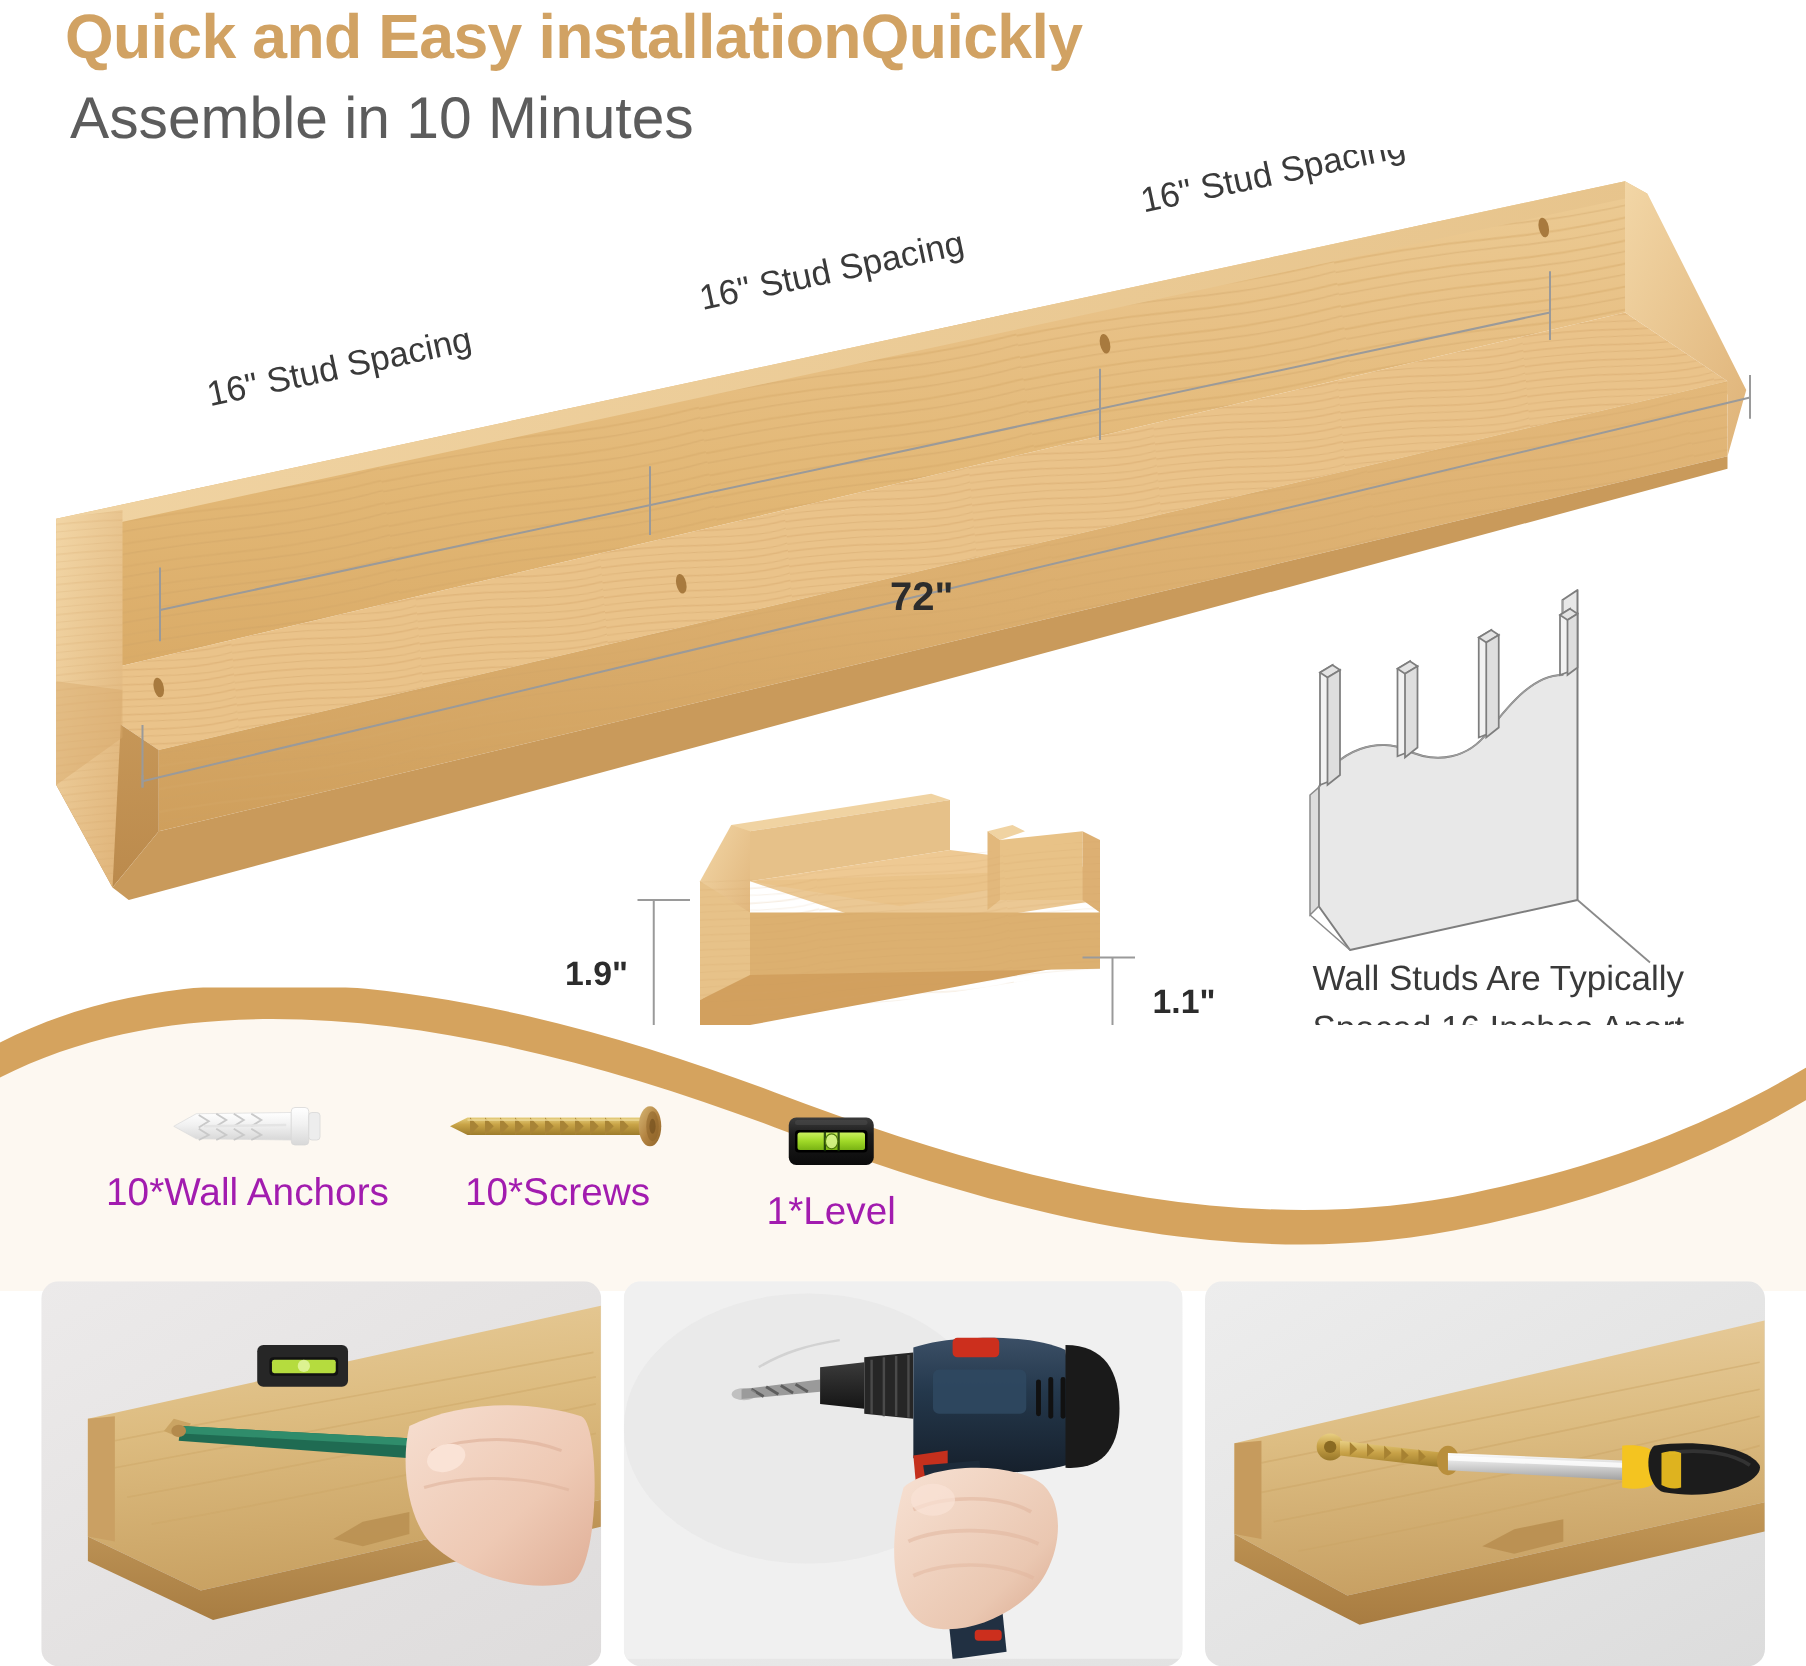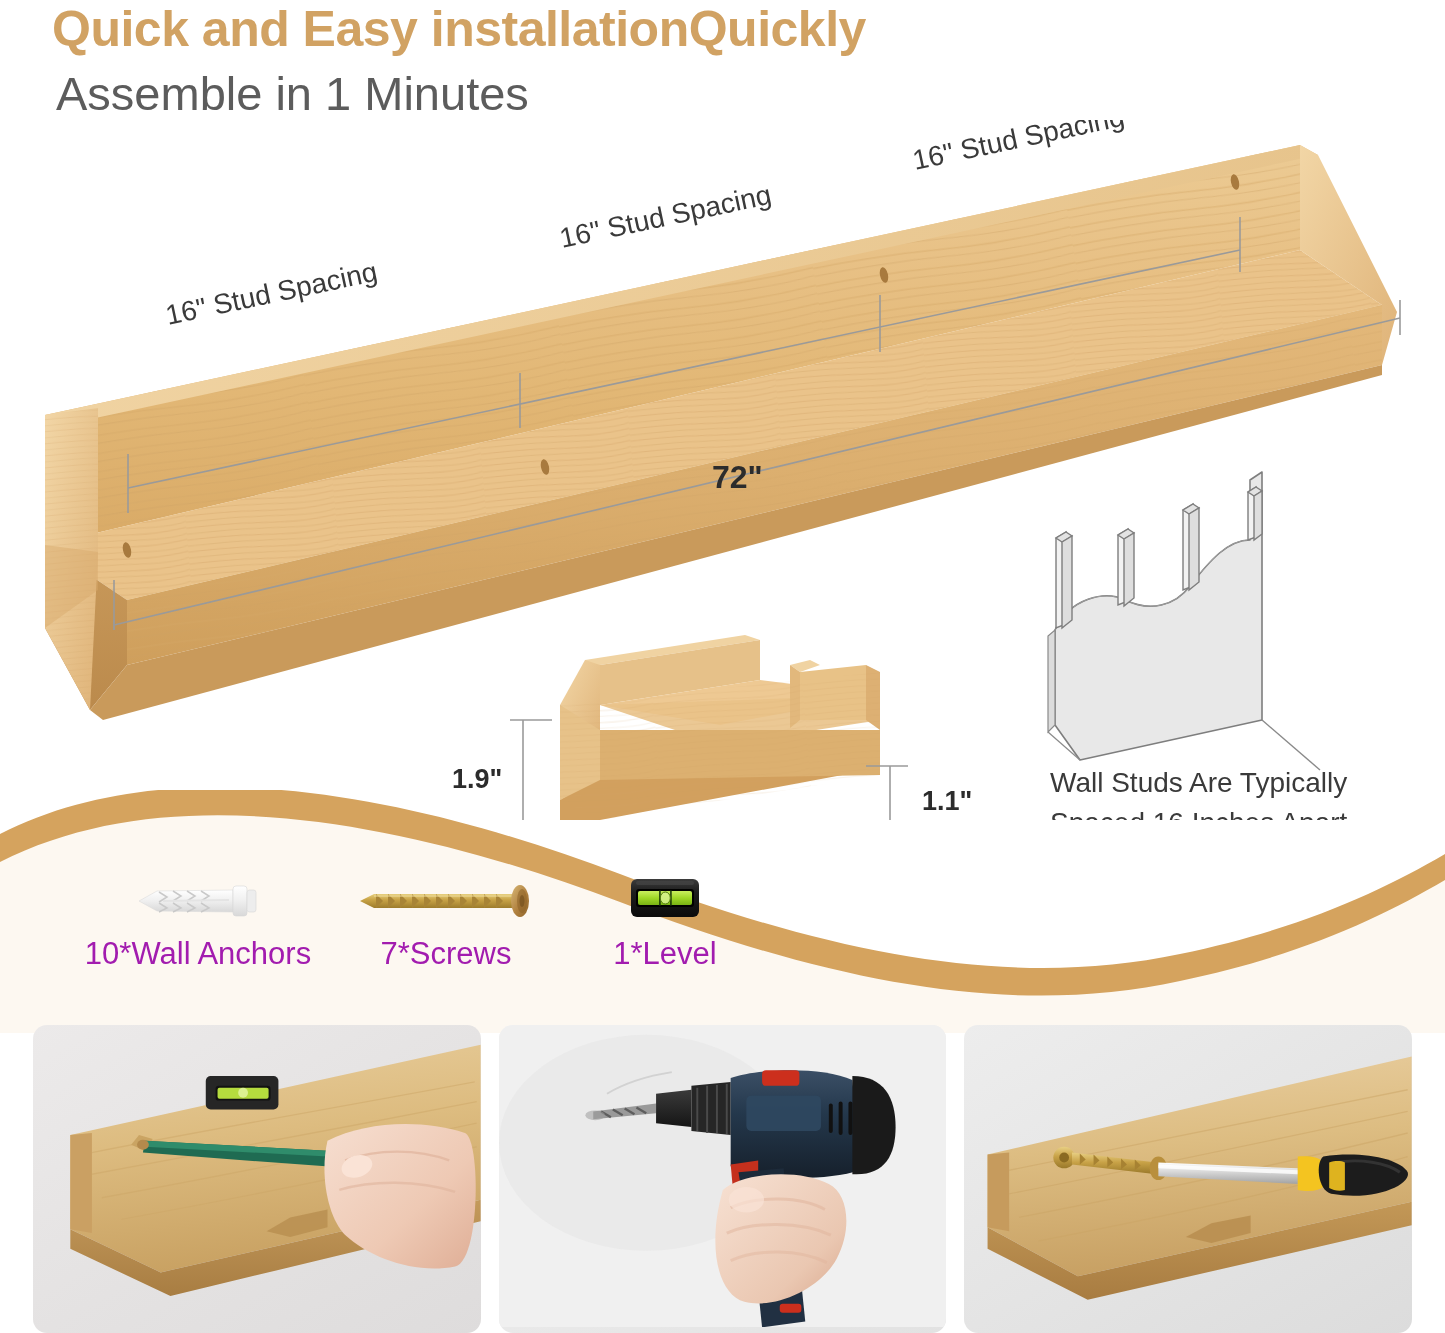--- a/index.html
+++ b/index.html
@@ -66,21 +66,21 @@
   .ph3 .ph-bg{background:linear-gradient(150deg,#ededed 0%,#e3e3e3 60%,#dcdcdc 100%);}
 
   .photo svg{position:absolute;inset:0;display:block;}
 </style>
 </head>
 <body>
 
 <div class="stage">
 
   <div class="title">Quick and Easy installationQuickly</div>
-  <div class="subtitle">Assemble in 1 Minutes</div>
+  <div class="subtitle">Assemble in 10 Minutes</div>
 
   <div class="hero">
     <svg width="1445" height="700" viewBox="0 0 1445 700" xmlns="http://www.w3.org/2000/svg">
       <defs>
 
         <linearGradient id="woodFace" x1="0" y1="0" x2="0" y2="1">
           <stop offset="0%" stop-color="#eccB94"></stop>
           <stop offset="28%" stop-color="#e8c186"></stop>
           <stop offset="62%" stop-color="#e2b775"></stop>
           <stop offset="100%" stop-color="#d9aa66"></stop>
@@ -346,24 +346,24 @@
             <path d="M150 10 l7 7 l-7 7 z"></path>
           </g>
 
           <path d="M28 12 L166 12" stroke="#ecd896" stroke-width="1.6" opacity="0.75"></path>
 
           <ellipse cx="174" cy="17" rx="9" ry="16" fill="url(#brassHead)"></ellipse>
           <ellipse cx="176" cy="17" rx="5" ry="12" fill="#8d6328" opacity="0.55"></ellipse>
           <ellipse cx="176" cy="17" rx="2.5" ry="6" fill="#6f4c1c" opacity="0.6"></ellipse>
         </svg>
       </div>
-      <div class="hw-label">7*Screws</div>
+      <div class="hw-label">10*Screws</div>
     </div>
 
-    <div class="hw-item" style="left:575px;top:0;width:180px;">
+    <div class="hw-item" style="left:575px;top:15px;width:180px;">
       <div class="hw-art">
         <svg class="level" viewBox="0 0 70 48" xmlns="http://www.w3.org/2000/svg">
           <defs>
             <linearGradient id="lvlBody" x1="0" y1="0" x2="0" y2="1">
               <stop offset="0%" stop-color="#3c3c3c"></stop>
               <stop offset="35%" stop-color="#1d1d1d"></stop>
               <stop offset="100%" stop-color="#0b0b0b"></stop>
             </linearGradient>
             <linearGradient id="vial" x1="0" y1="0" x2="0" y2="1">
               <stop offset="0%" stop-color="#c9ef5e"></stop>

